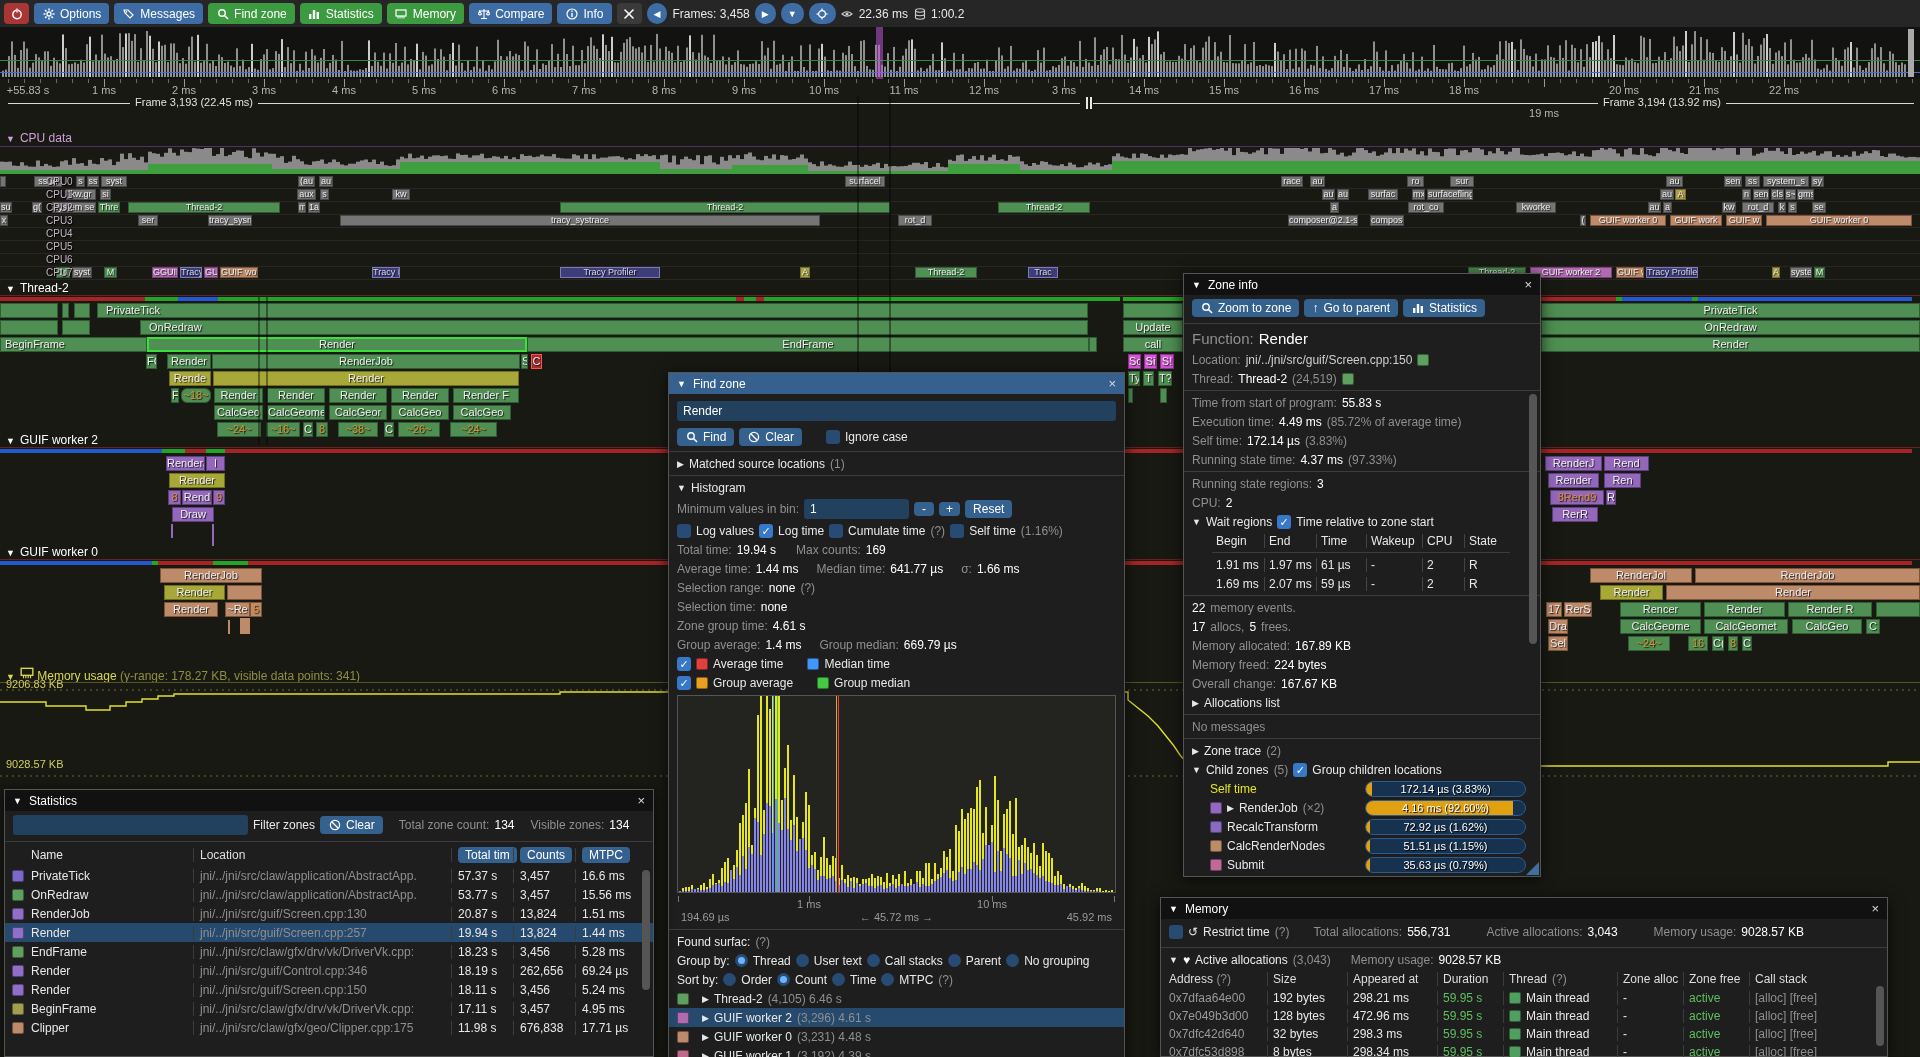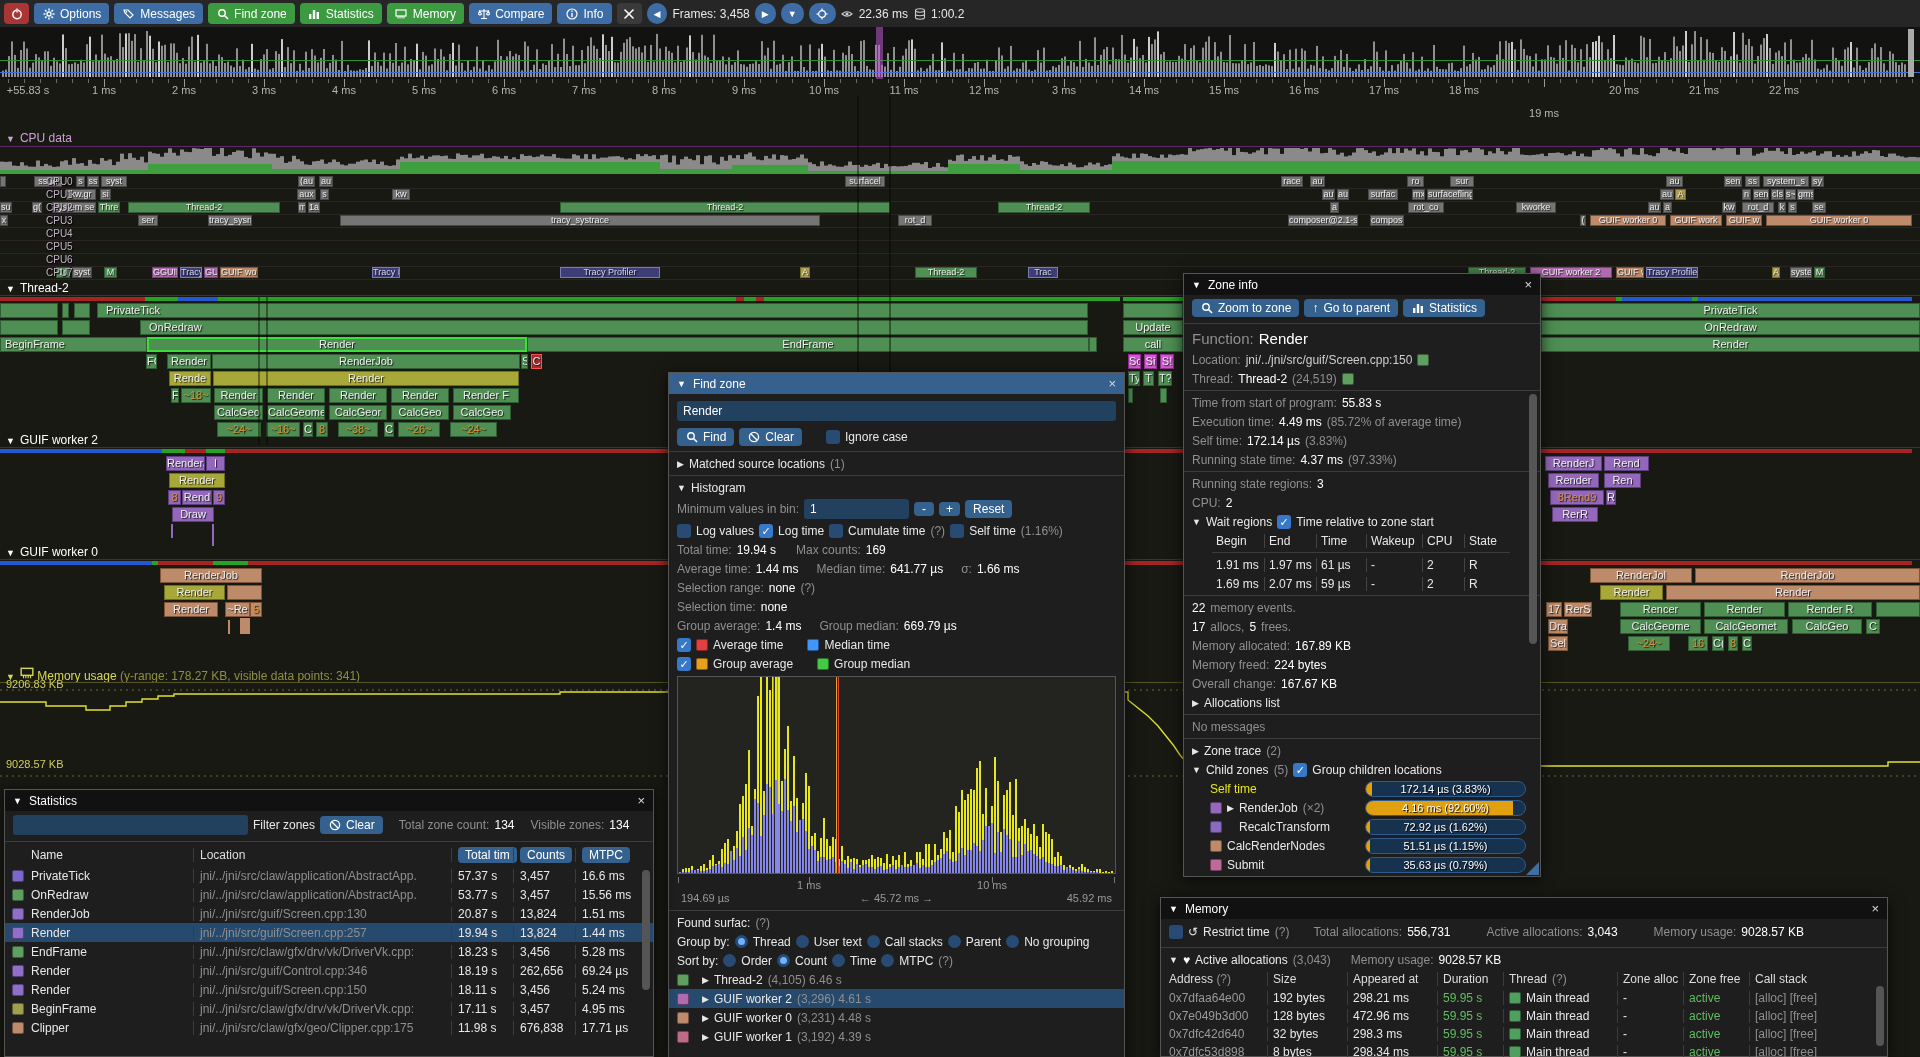--- a/index.html
+++ b/index.html
@@ -1056,20 +1056,28 @@
       <div class="tick" style="left: 1464px; height: 8px; background: rgb(153, 153, 153);"></div>
       <span class="ticklab" style="left: 1464px;">18 ms</span>
       <div class="tick" style="left: 1544px; height: 8px; background: rgb(153, 153, 153);"></div>
       <span class="ticklab" style="left: 1544px; margin-top: 23px;">19 ms</span>
       <div class="tick" style="left: 1624px; height: 8px; background: rgb(153, 153, 153);"></div>
       <span class="ticklab" style="left: 1624px;">20 ms</span>
       <div class="tick" style="left: 1704px; height: 8px; background: rgb(153, 153, 153);"></div>
       <span class="ticklab" style="left: 1704px;">21 ms</span>
       <div class="tick" style="left: 1784px; height: 8px; background: rgb(153, 153, 153);"></div>
       <span class="ticklab" style="left: 1784px;">22 ms</span>
+    </div>
+  <div id="framebar">
+      <div class="frline" style="left: 8px; width: 1072px;"></div>
+      <div class="frlab" style="left: 130px;">Frame 3,193 (22.45 ms)</div>
+      <div class="frline" style="left: 1093px; width: 821px;"></div>
+      <div class="frlab" style="left: 1598px;">Frame 3,194 (13.92 ms)</div>
+      <div class="frsep" style="left: 1086px;"></div>
+      <div class="frsep" style="left: 1090px;"></div>
     </div>
   <div id="tl">
       <div class="sechead" style="left: 6px; top: 131px; color: rgb(207, 159, 216);"><span class="tri" style="color:#cf9fd8">▼</span>CPU data</div>
       <div class="secline" style="top: 146px; background: rgb(90, 42, 106);"></div>
       <div class="abs" style="left: 0px; top: 148px; width: 1920px; height: 26px;"><svg width="1920" height="26">
           <rect x="0" y="22" width="4" height="4" fill="#3f9f3f"></rect>
           <rect x="0" y="13.6" width="4" height="8.4" fill="#8a8a8a"></rect>
           <rect x="4" y="22" width="4" height="4" fill="#3f9f3f"></rect>
           <rect x="4" y="13.9" width="4" height="8.1" fill="#8a8a8a"></rect>
           <rect x="8" y="22" width="4" height="4" fill="#3f9f3f"></rect>
@@ -2175,21 +2183,21 @@
       <div class="zone z-re" style="left: 531px; top: 354px; width: 11px;">C</div>
       <div class="zone z-ma" style="left: 1128px; top: 354px; width: 13px;">Sc</div>
       <div class="zone z-ma" style="left: 1144px; top: 354px; width: 13px;">Si</div>
       <div class="zone z-ma" style="left: 1160px; top: 354px; width: 14px;">S!</div>
       <div class="zone z-y" style="left: 169px; top: 371px; width: 42px;">Rende</div>
       <div class="zone z-y" style="left: 213px; top: 371px; width: 306px;">Render</div>
       <div class="zone z-g" style="left: 1128px; top: 371px; width: 12px;">Ty</div>
       <div class="zone z-g" style="left: 1143px; top: 371px; width: 11px;">T</div>
       <div class="zone z-g" style="left: 1158px; top: 371px; width: 14px;">T?</div>
       <div class="zone z-g" style="left: 171px; top: 388px; width: 8px;">F</div>
-      <div class="zone z-g or" style="left: 181px; top: 388px; width: 30px;">~18~</div>
+      <div class="zone z-g or" style="left: 181px; top: 388px; width: 30px; border-radius: 6px;">~18~</div>
       <div class="zone z-g" style="left: 214px; top: 388px; width: 49px;">Render</div>
       <div class="zone z-g" style="left: 267px; top: 388px; width: 58px;">Render</div>
       <div class="zone z-g" style="left: 329px; top: 388px; width: 58px;">Render</div>
       <div class="zone z-g" style="left: 391px; top: 388px; width: 58px;">Render</div>
       <div class="zone z-g" style="left: 453px; top: 388px; width: 66px;">Render F</div>
       <div class="zone z-g" style="left: 1128px; top: 388px; width: 5px;"></div>
       <div class="zone z-g" style="left: 1160px; top: 388px; width: 7px;"></div>
       <div class="zone z-g" style="left: 214px; top: 405px; width: 49px;">CalcGeo</div>
       <div class="zone z-g" style="left: 267px; top: 405px; width: 58px;">CalcGeome</div>
       <div class="zone z-g" style="left: 329px; top: 405px; width: 58px;">CalcGeor</div>
@@ -2368,20 +2376,24 @@
         <span class="wht">1.66 ms</span>
       </div>
     <div class="row">
         <span class="dim">Selection range:</span>
         <span class="wht">none</span>
         <span class="dim">(?)</span>
       </div>
     <div class="row">
         <span class="dim">Selection time:</span>
         <span class="wht">none</span>
+      </div>
+    <div class="row">
+        <span class="dim">Zone group time:</span>
+        <span class="wht">4.61 s</span>
       </div>
     <div class="row">
         <span class="dim">Group average:</span>
         <span class="wht">1.4 ms</span>
         <span style="width:8px"></span>
         <span class="dim">Group median:</span>
         <span class="wht">669.79 µs</span>
       </div>
     <div id="fz-legend">
         <div class="row">
@@ -2937,21 +2949,21 @@
             <span style="font-size: 9px;">▶</span>
             <span>RenderJob</span>
             <span class="dim">(×2)</span>
           </div>
           <div class="cz-bar">
             <div class="cz-fill" style="width:92.6%"></div>
             <div class="cz-txt">4.16 ms (92.60%)</div>
           </div>
         </div>
         <div class="row">
-          <div style="width: 168px; display: flex; align-items: center; gap: 17px; padding-left: 18px; overflow: hidden; white-space: nowrap;">
+          <div style="width: 168px; display: flex; align-items: center; gap: 5px; padding-left: 18px; overflow: hidden; white-space: nowrap;">
             <span class="sw" style="background: rgb(138, 106, 191);"></span>
             <span>RecalcTransform</span>
           </div>
           <div class="cz-bar">
             <div class="cz-fill" style="width:2.5%"></div>
             <div class="cz-txt">72.92 µs (1.62%)</div>
           </div>
         </div>
         <div class="row">
           <div style="width: 168px; display: flex; align-items: center; gap: 5px; padding-left: 18px; overflow: hidden; white-space: nowrap;">

